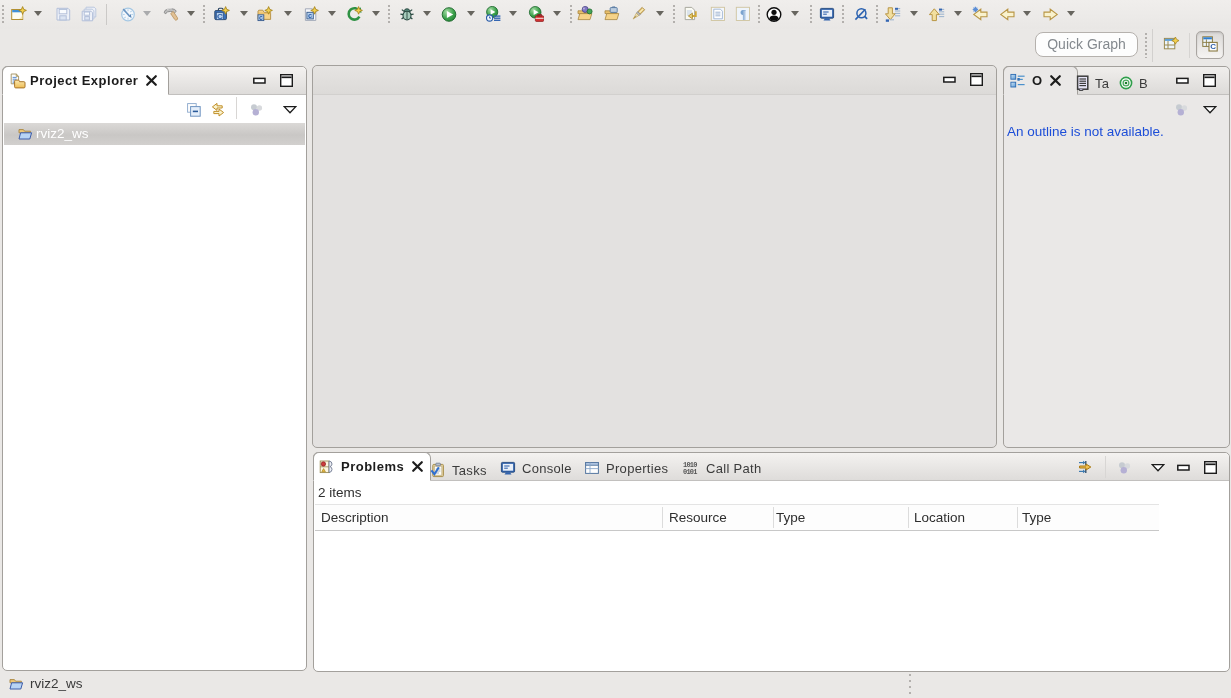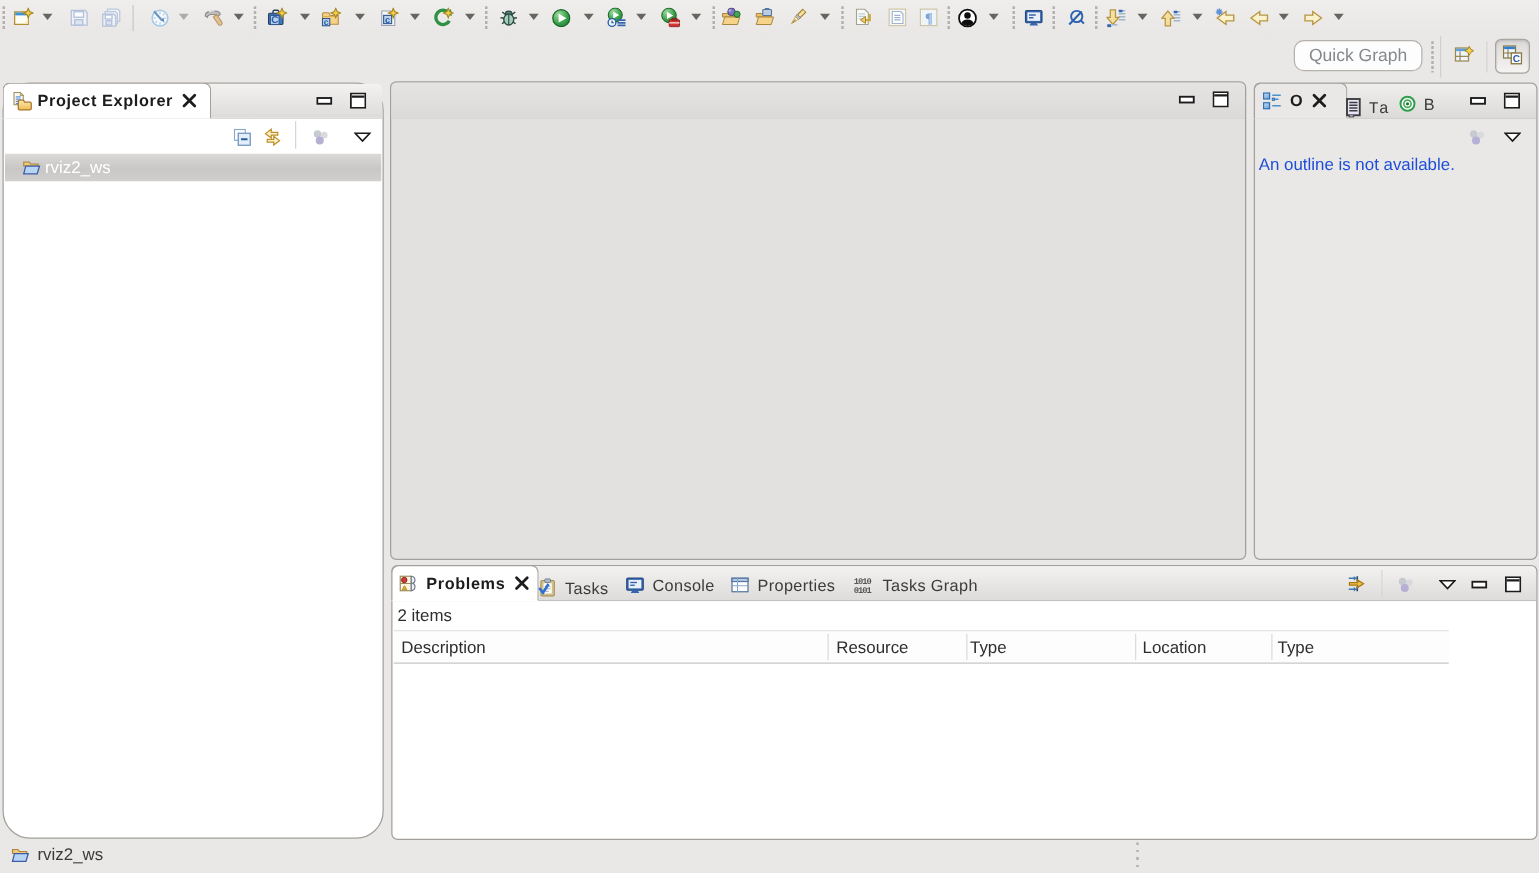--- a/index.html
+++ b/index.html
@@ -300,21 +300,21 @@
     <span style="position:absolute;left:1196px;top:2px;width:26px;height:26px;border:1px solid #a9a5a1;border-radius:5px;background:linear-gradient(#dbd9d7,#f6f4f2);box-shadow:inset 0 1px 2px rgba(0,0,0,0.14)"></span>
     <span class="tb" style="left:1202px;top:7px"><svg width="16" height="16" viewBox="0 0 16 16">
         <rect x="0.8" y="0.8" width="9.6" height="9.6" fill="#eef5fb" stroke="#8a7a42" stroke-width="1"></rect>
         <rect x="1.3" y="1.3" width="8.6" height="2" fill="#2f7fd0"></rect>
         <path d="M0.8 6.4 h9.6 M4.4 3.4 v7" stroke="#8a7a42" stroke-width="0.9"></path>
         <rect x="7" y="6.4" width="8.2" height="8.6" fill="#fdfdfd" stroke="#8a7a42" stroke-width="1.1"></rect>
         <text x="11.1" y="13.4" font-size="8" font-weight="bold" fill="#2a5ca8" text-anchor="middle" font-family="Liberation Sans,sans-serif">C</text>
       </svg></span>
   </div>
 
-<div class="panel" id="leftpanel" style="left:2px;top:66px;width:303px;height:603px;border-radius:22px;">
+<div class="panel" id="leftpanel" style="left:2px;top:66px;width:303px;height:603px;">
   <div class="tabstrip">
       <span style="position:absolute;right:40px;top:8px;display:flex">
         <svg width="13" height="12" viewBox="0 0 13 12">
           <rect x="0.8" y="3.4" width="11.2" height="4.6" fill="#fff" stroke="#1c1c1c" stroke-width="1.5"></rect>
         </svg>
       </span>
       <span style="position:absolute;right:13px;top:7px;display:flex">
         <svg width="13" height="13" viewBox="0 0 13 13">
           <rect x="0.7" y="0.7" width="11.6" height="11.6" fill="#fff" stroke="#1c1c1c" stroke-width="1.4"></rect>
           <path d="M1.4 3.3 h10.2" stroke="#1c1c1c" stroke-width="1.7"></path>
@@ -442,21 +442,21 @@
           <rect x="7.8" y="5.5" width="1.8" height="1.8" fill="#8ab6e0" stroke="#2a6ab2" stroke-width="0.7"></rect>
         </svg>
       </span>
     <span class="tablabel" style="margin-left:6px;">O</span>
     <span style="display:flex;margin-left:6px">
         <svg width="13" height="13" viewBox="0 0 13 13">
           <path d="M2.2 2.2 L10.8 10.8 M10.8 2.2 L2.2 10.8" stroke="#1d1d1d" stroke-width="2.2" stroke-linecap="round"></path>
         </svg>
       </span>
   </div>
-  <div class="abs" style="left:72px;top:5px;height:22px;display:flex;align-items:flex-end;font-family:Liberation Mono, monospace;">
+  <div class="abs" style="left:72px;top:5px;height:22px;display:flex;align-items:center;">
     <span style="display:flex">
         <svg width="14" height="16" viewBox="0 0 14 16">
           <rect x="1.6" y="1.2" width="10.2" height="13" fill="#e6e4f6" stroke="#3c3c3c" stroke-width="1.5"></rect>
           <g stroke="#3c3c3c" stroke-width="1.2">
             <path d="M3.4 4 h6.6"></path>
             <path d="M3.4 6.2 h6.6"></path>
             <path d="M3.4 8.4 h6.6"></path>
             <path d="M3.4 10.6 h6.6"></path>
           </g>
           <path d="M3.4 14.2 v1.4 h3.4 v-1.4" fill="#c8c4ea" stroke="#3c3c3c" stroke-width="1"></path>
@@ -582,21 +582,21 @@
           <rect x="1.6" y="2.6" width="12.8" height="2.6" fill="#b9cde8" stroke="#5577a0" stroke-width="1"></rect>
           <path d="M6 2.6 v10.8 M1.6 8.6 h12.8" stroke="#8aa8cc" stroke-width="0.9"></path>
         </svg>
         <span class="tablabel2" style="margin-left:6px">Properties</span>
       </span>
       <span style="position:absolute;left:368px;top:5px;display:flex;align-items:center;height:20px">
         <svg width="18" height="16" viewBox="0 0 18 16">
           <text x="1" y="7" font-size="7" font-weight="bold" fill="#555" font-family="Liberation Mono,monospace" letter-spacing="-0.8">1010</text>
           <text x="1" y="14.4" font-size="7" font-weight="bold" fill="#555" font-family="Liberation Mono,monospace" letter-spacing="-0.8">0101</text>
         </svg>
-        <span class="tablabel2" style="margin-left:6px">Tasks Graph</span>
+        <span class="tablabel2" style="margin-left:6px">Call Path</span>
       </span>
     </div>
   <div class="abs" style="left:4px;top:32px;font-size:13.5px;color:#2e2e2e;">2 items</div>
   <div class="abs" id="thead" style="left:1px;top:51px;width:844px;height:25px;
        border-bottom:1px solid #c8c8c8;border-top:1px solid #e4e4e4;background:#fdfdfd;">
     <span class="th" style="left:6px;">Description</span>
     <span class="colsep" style="left:347px;"></span>
     <span class="th" style="left:354px;">Resource</span>
     <span class="colsep" style="left:458px;"></span>
     <span class="th" style="left:461px;">Type</span>

